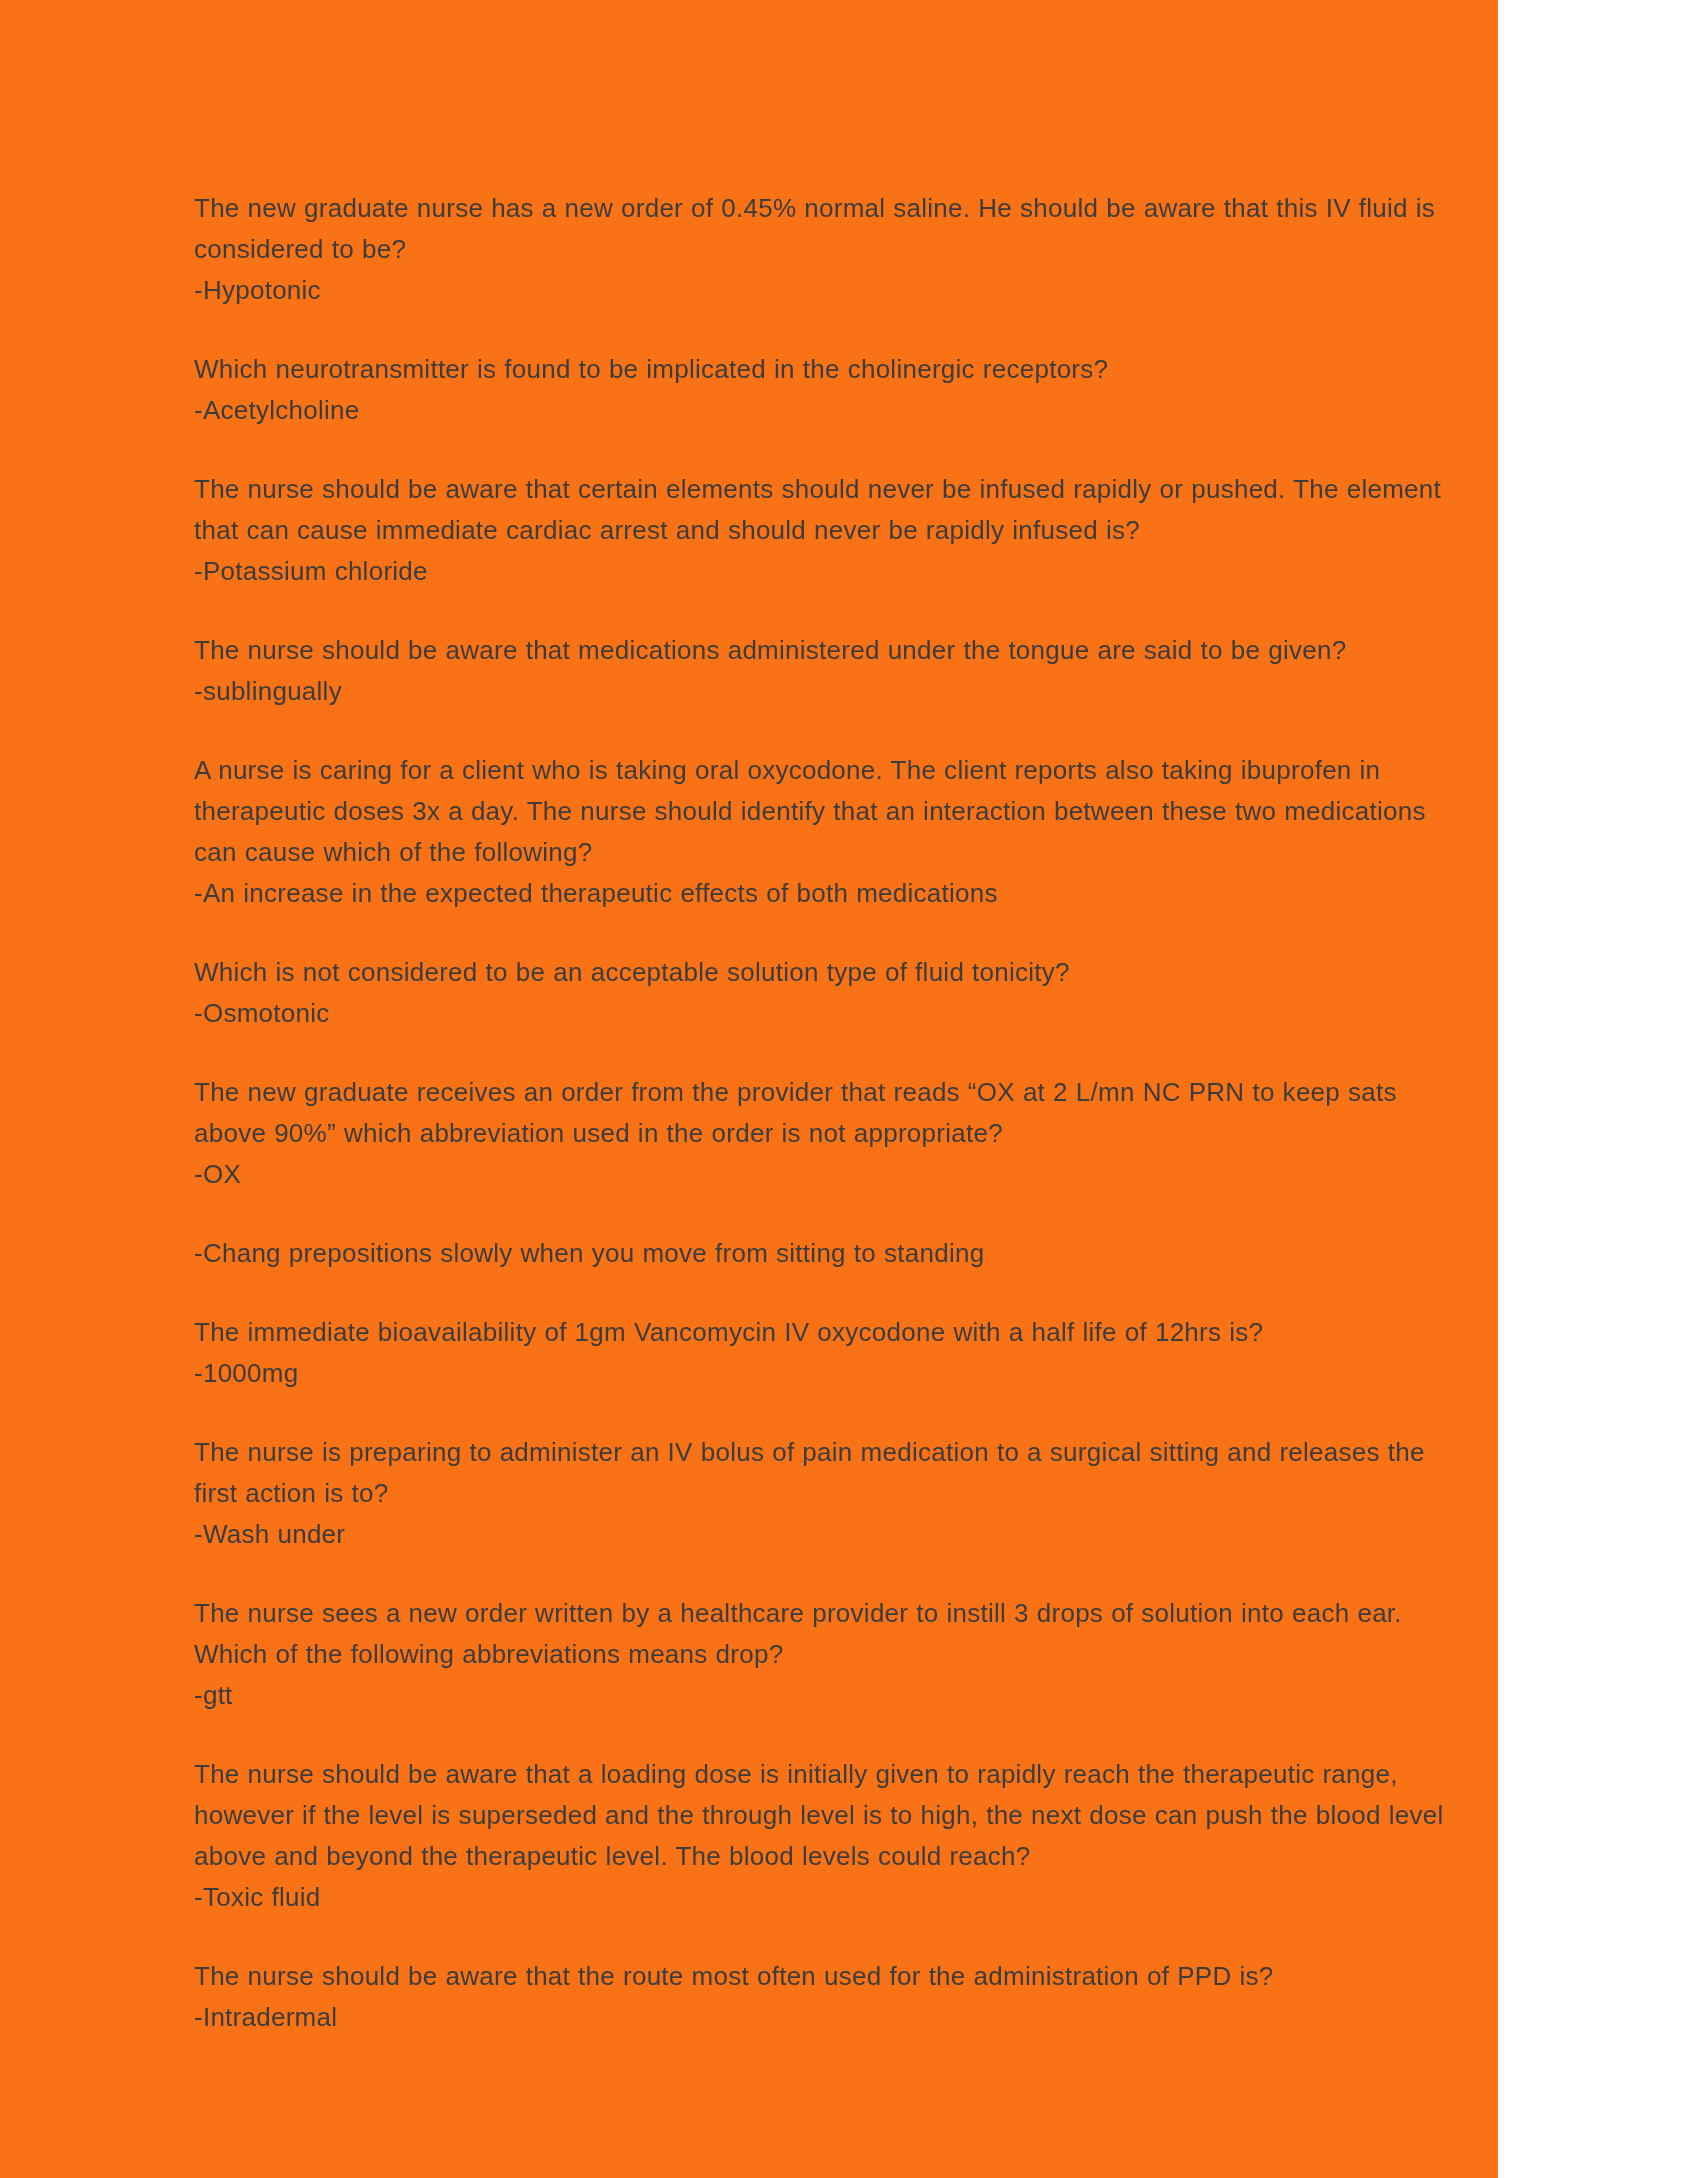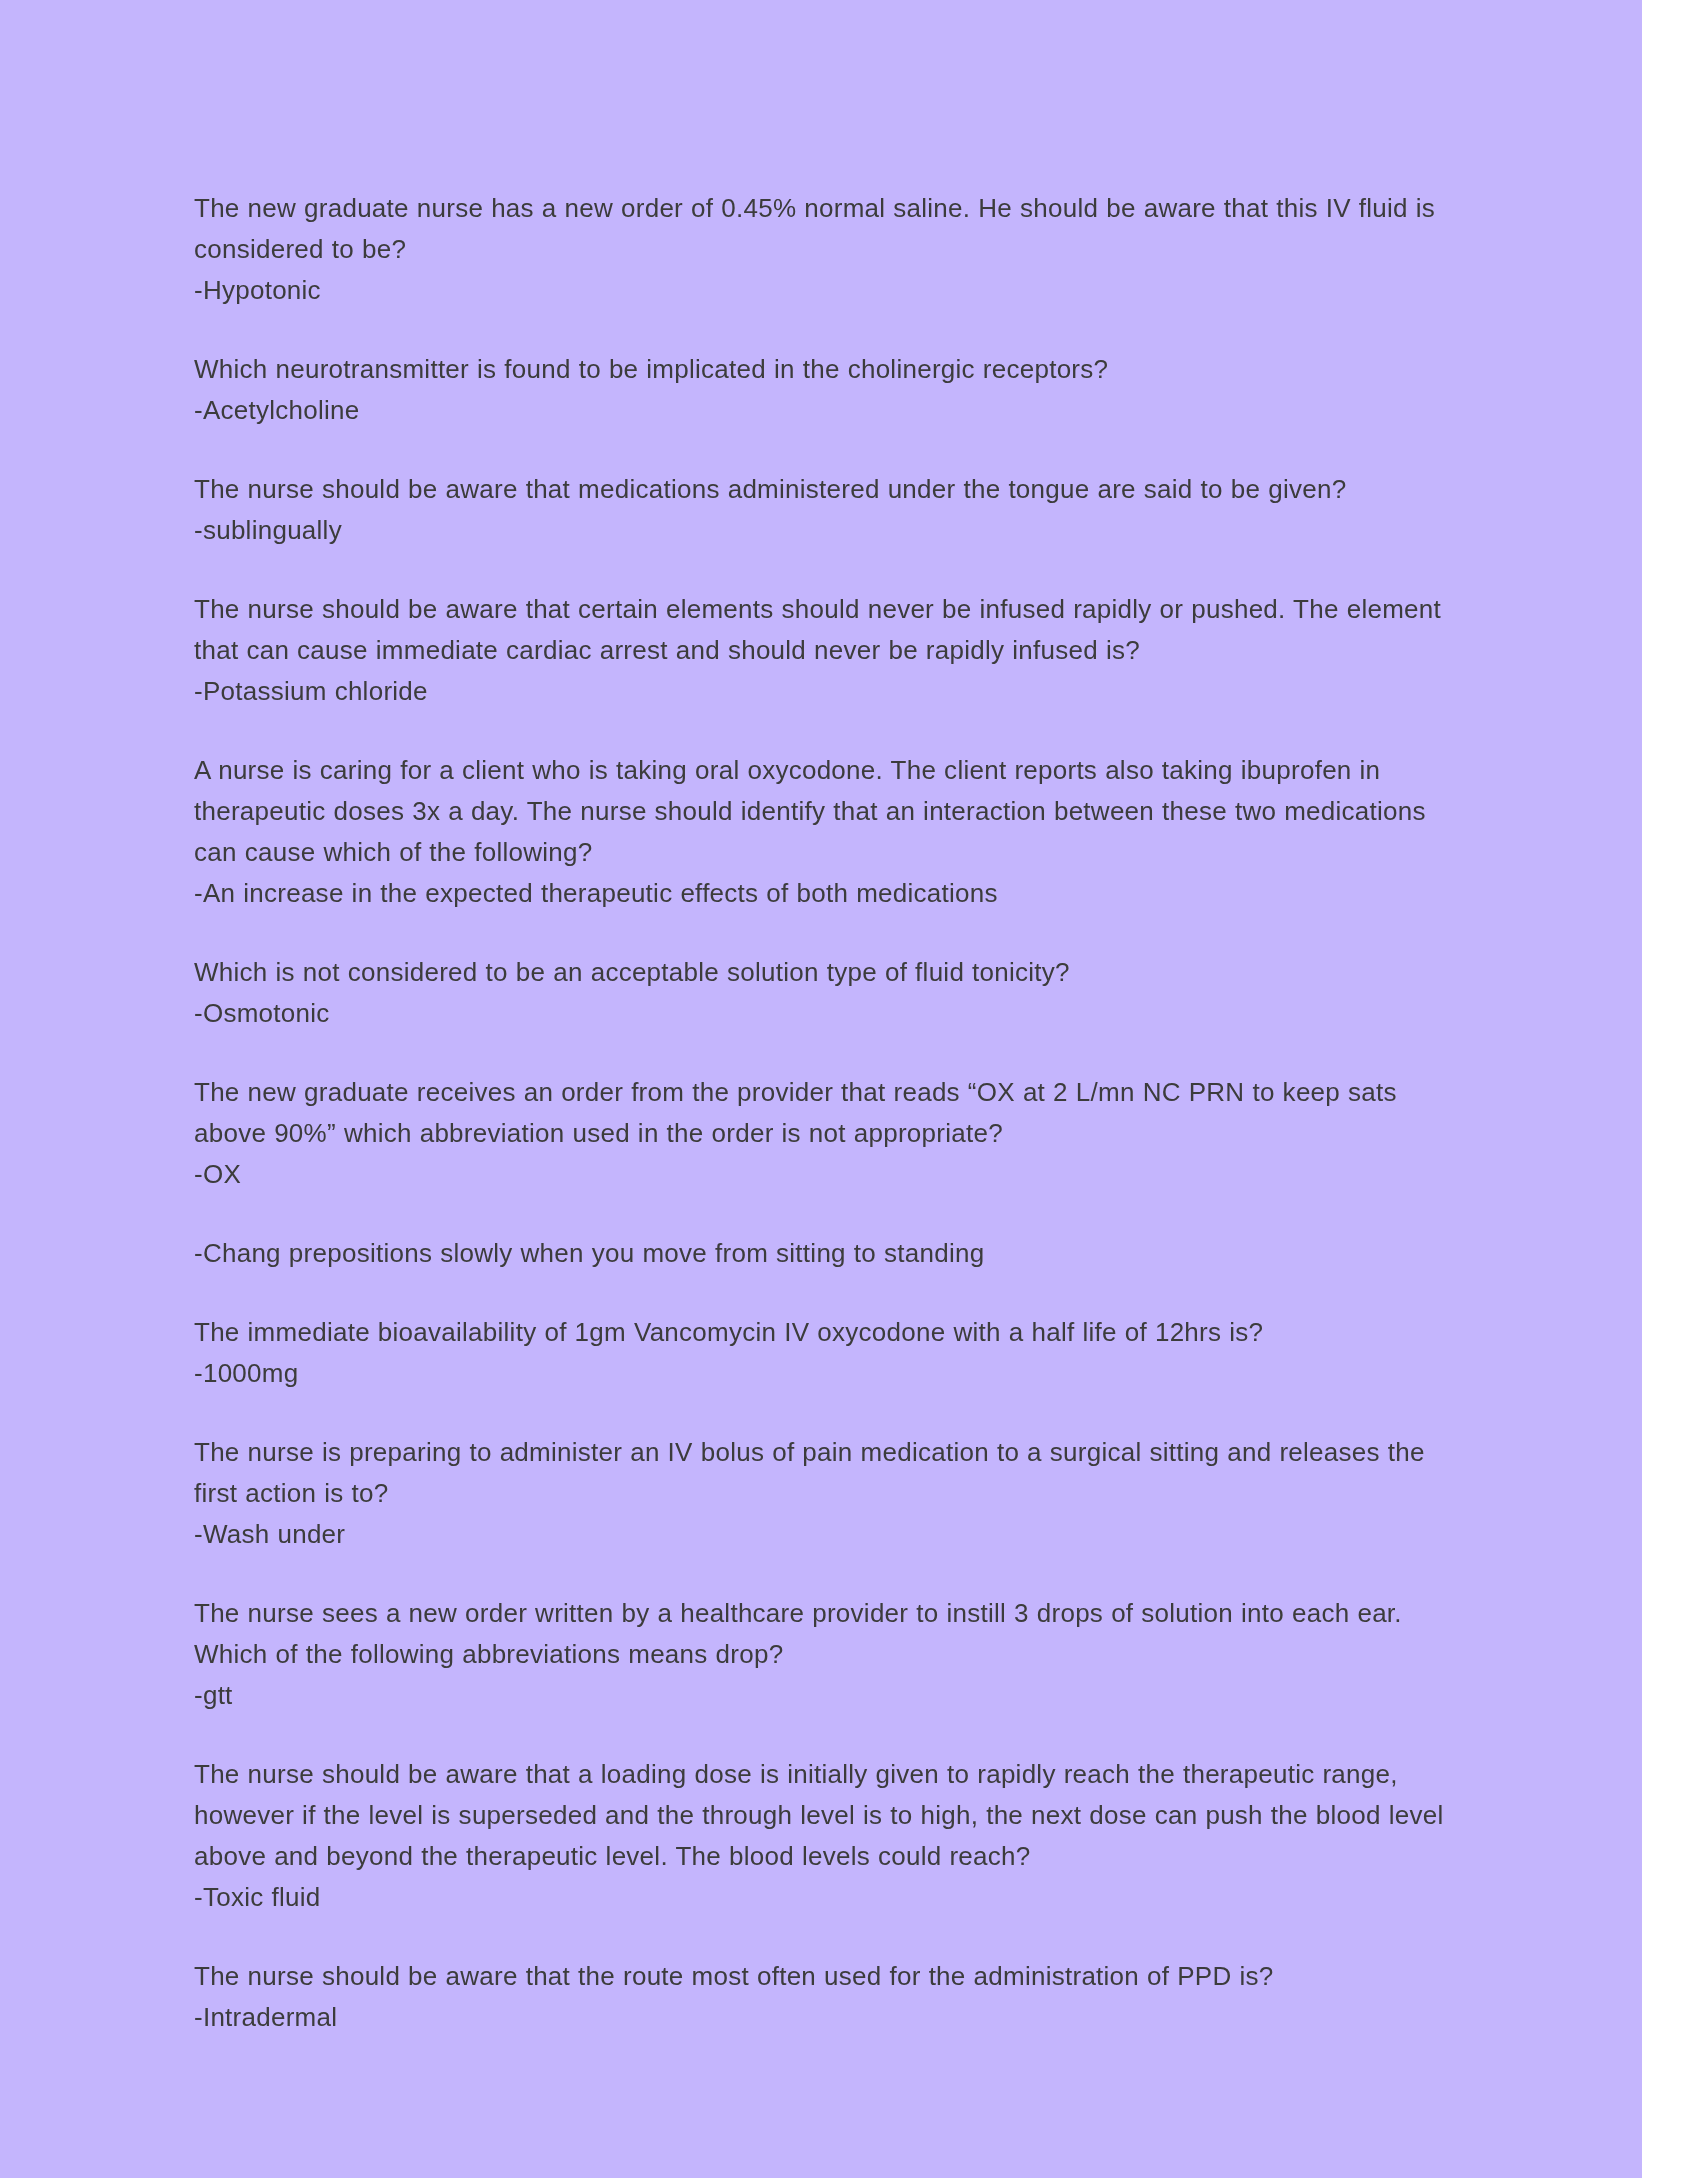--- a/index.html
+++ b/index.html
@@ -2,23 +2,23 @@
 <html><head>
 <meta charset="utf-8">
 <style>
   html, body {
     margin: 0;
     padding: 0;
     background: #ffffff;
   }
   .page {
     position: relative;
-    width: 1642px;
+    width: 1498px;
     height: 2178px;
-    background: #c4b5fd;
+    background: #f97316;
     box-sizing: border-box;
     overflow: hidden;
   }
   .doc-body {
     position: absolute;
     left: 194px;
     top: 188px;
     width: 1257px;
   }
   .qa-block {
@@ -45,26 +45,26 @@
   <div class="doc-body" id="doc-body">
       <div class="qa-block">
         <p class="qa-question">The new graduate nurse has a new order of 0.45% normal saline. He should be aware that this IV fluid is considered to be?</p>
         <p class="qa-answer">-Hypotonic</p>
       </div>
       <div class="qa-block">
         <p class="qa-question">Which neurotransmitter is found to be implicated in the cholinergic receptors?</p>
         <p class="qa-answer">-Acetylcholine</p>
       </div>
       <div class="qa-block">
+        <p class="qa-question">The nurse should be aware that certain elements should never be infused rapidly or pushed. The element that can cause immediate cardiac arrest and should never be rapidly infused is?</p>
+        <p class="qa-answer">-Potassium chloride</p>
+      </div>
+      <div class="qa-block">
         <p class="qa-question">The nurse should be aware that medications administered under the tongue are said to be given?</p>
         <p class="qa-answer">-sublingually</p>
-      </div>
-      <div class="qa-block">
-        <p class="qa-question">The nurse should be aware that certain elements should never be infused rapidly or pushed. The element that can cause immediate cardiac arrest and should never be rapidly infused is?</p>
-        <p class="qa-answer">-Potassium chloride</p>
       </div>
       <div class="qa-block">
         <p class="qa-question">A nurse is caring for a client who is taking oral oxycodone. The client reports also taking ibuprofen in therapeutic doses 3x a day. The nurse should identify that an interaction between these two medications can cause which of the following?</p>
         <p class="qa-answer">-An increase in the expected therapeutic effects of both medications</p>
       </div>
       <div class="qa-block">
         <p class="qa-question">Which is not considered to be an acceptable solution type of fluid tonicity?</p>
         <p class="qa-answer">-Osmotonic</p>
       </div>
       <div class="qa-block">

